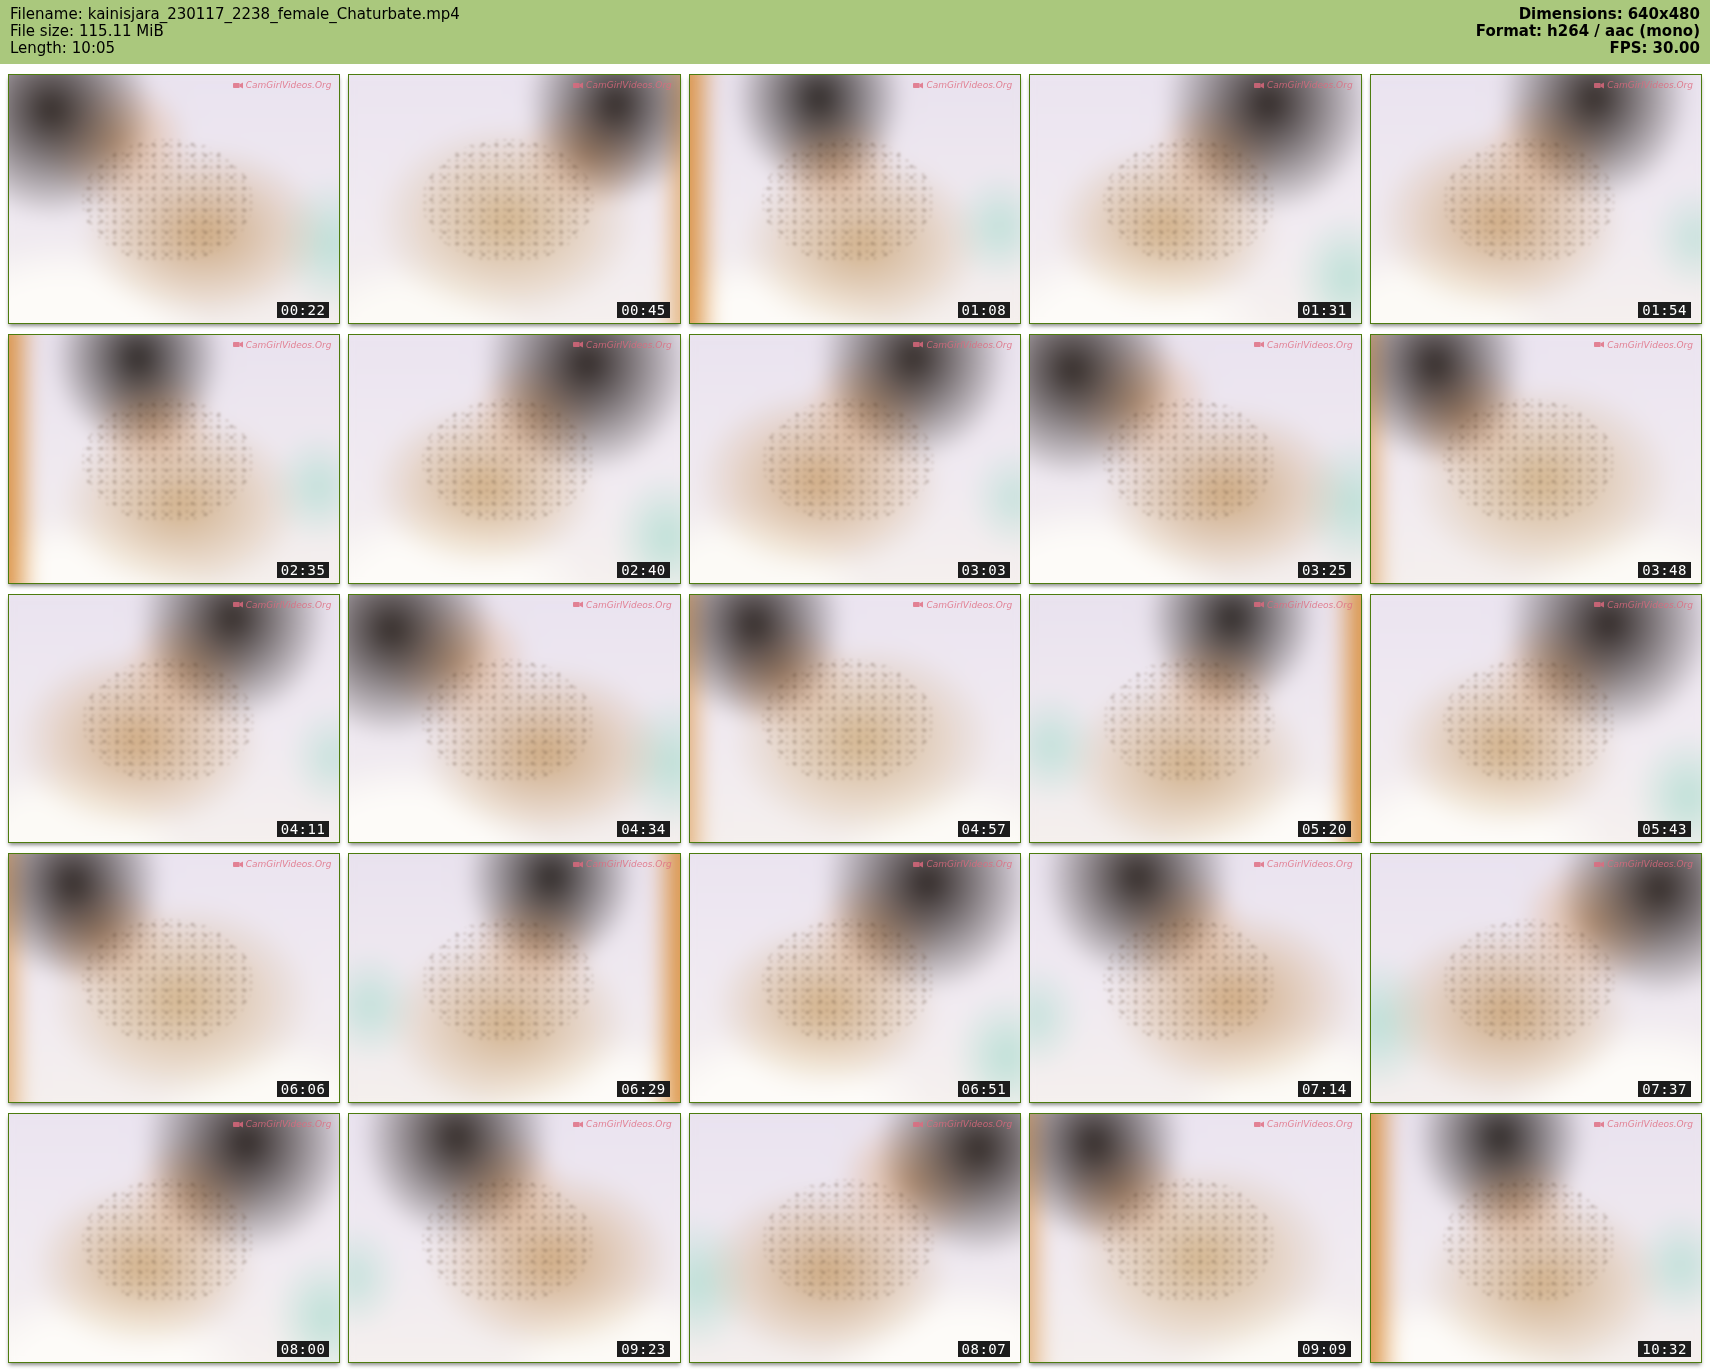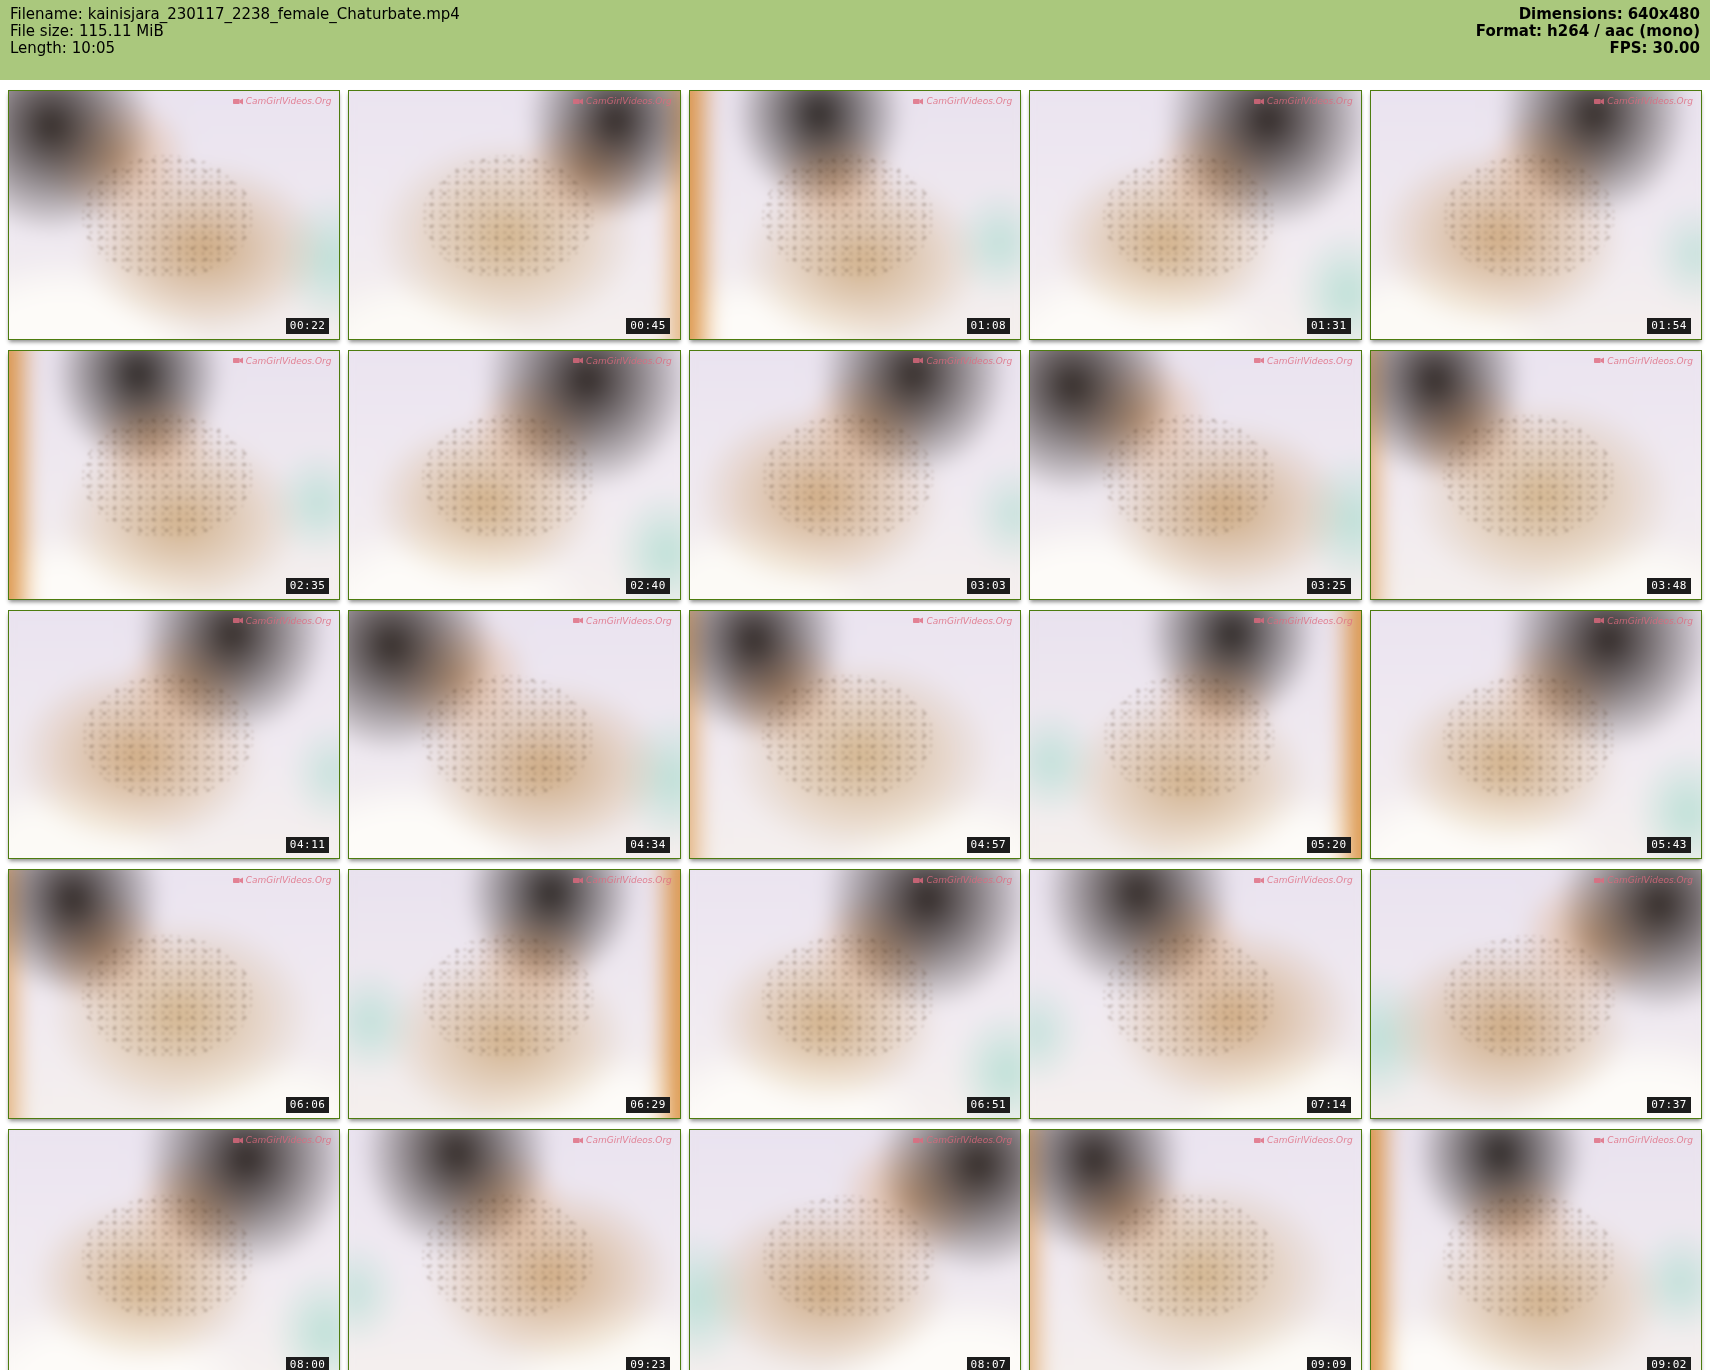--- a/index.html
+++ b/index.html
@@ -6,21 +6,21 @@
   body{
     width:1710px;height:1370px;overflow:hidden;
     background:var(--page-bg,#fff);
     font-family:"DejaVu Sans",sans-serif;
     -webkit-font-smoothing:antialiased;
   }
 
   
   .bar{
     box-sizing:border-box;
-    height:80px;
+    height:64px;
     background:var(--header-bg,#aac87d);
     display:flex;justify-content:space-between;align-items:flex-start;
     padding:6px 10px 0 10px;
     font-size:15px;line-height:17px;color:#000;
   }
   .hcol.right{text-align:right;font-weight:bold;}
   .hlabel{margin-right:5px;}
 
   
   .sheet{
@@ -91,21 +91,21 @@
     background-position:0 0,5px 4px;
     filter:blur(1.2px);
     opacity:.3;
   }
 
   .ts{
     position:absolute;right:10px;bottom:5px;
     background:var(--ts-bg,#1c1c1c);
     color:var(--ts-fg,#fff);
     font-family:"DejaVu Sans Mono",monospace;
-    font-size:11px;line-height:16px;
+    font-size:14px;line-height:16px;
     padding:0 4px;letter-spacing:.5px;
   }
   .wm{
     position:absolute;top:5px;right:8px;
     display:flex;align-items:center;gap:3px;
     color:var(--wm-color,#e0697e);
     font-size:9px;font-style:italic;
     opacity:.8;pointer-events:none;
   }
   .wm-ico{width:10px;height:7px;fill:currentColor;flex:0 0 auto;}
@@ -430,15 +430,15 @@
     <figure class="thumb v2">
     <div class="scene"></div>
     <div class="speckle"></div>
     <span class="wm">
         <svg class="wm-ico" viewBox="0 0 12 8" aria-hidden="true">
           <rect x="0" y="1" width="8" height="6" rx="1"></rect>
           <path d="M8 2.5 L12 0.5 V7.5 L8 5.5 Z"></path>
         </svg>
         <span>CamGirlVideos.Org</span>
       </span>
-    <span class="ts">09:02</span>
+    <span class="ts">10:32</span>
   </figure>
   </main>
 
 </body></html>

